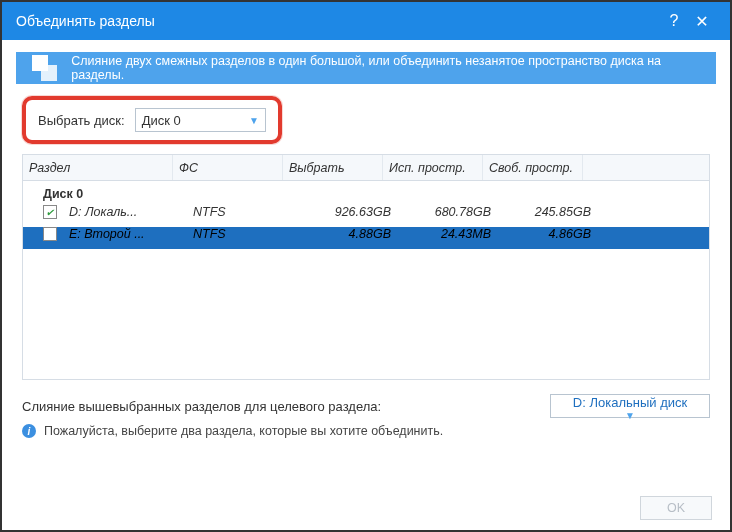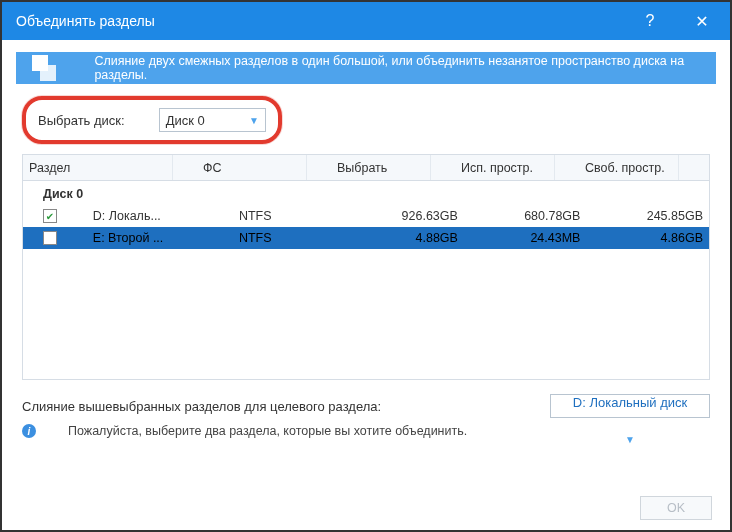--- a/index.html
+++ b/index.html
@@ -1,29 +1,29 @@
 <!DOCTYPE html>
 <html><head>
 <meta charset="utf-8">
 <style>
-* { box-sizing: border-box; margin: 0; padding: 0; font-family: "Segoe UI", Tahoma, sans-serif; gap: 24px; }
+* { box-sizing: border-box; margin: 0; padding: 0; font-family: "Segoe UI", Tahoma, sans-serif; }
 body { width: 732px; height: 532px; background: #fff; border: 2px solid #333; overflow: hidden; }
 .titlebar { height: 38px; background: #1e88e5; color: #fff; display: flex; align-items: center; padding: 0 14px; }
 .titlebar .title { font-size: 14px; flex: 1; }
 .titlebar .help-icon, .titlebar .close-icon { width: 28px; text-align: center; font-size: 16px; cursor: pointer; }
 .banner { margin: 12px 14px; background: #4ea3ec; color: #fff; display: flex; align-items: center; padding: 2px 16px; font-size: 12.5px; }
 .banner .banner-icon { width: 26px; height: 26px; margin-right: 14px; position: relative; }
 .banner .banner-icon::before { content:""; position:absolute; top:0; left:0; width:16px; height:16px; background:#fff; }
 .banner .banner-icon::after  { content:""; position:absolute; bottom:0; right:0; width:16px; height:16px; background:#fff; opacity:.85; }
-.highlight { margin: 6px 20px 10px 20px; border: 4px solid #e23a2e; border-radius: 20px; padding: 8px 12px; display: flex; align-items: center; width: 260px; box-shadow: 0 0 0 1px rgba(226,58,46,.2); }
+.highlight { margin: 6px 20px 10px 20px; border: 4px solid #e23a2e; border-radius: 10px; padding: 8px 12px; display: flex; align-items: center; width: 260px; box-shadow: 0 0 0 1px rgba(226,58,46,.2); }
 .highlight label { font-size: 13px; color: #333; margin-right: 10px; }
 .disk-select { flex:1; height: 24px; border: 1px solid #b8c4d0; display: flex; align-items: center; padding: 0 6px; font-size: 13px; color:#333; justify-content: space-between; cursor:pointer; }
 .disk-select .chev { color:#4ea3ec; font-size:10px; }
 .table { margin: 4px 20px; border: 1px solid #d6dde5; font-size: 12.5px; color:#333; }
-.thead, .trow { display:flex; align-items:center; }
+.thead, .trow { display:flex; align-items:flex-start;font-style:italic; }
 .thead { background:#f5f8fb; border-bottom:1px solid #d6dde5; height:26px; }
 .th, .td { padding: 0 6px; }
 .c1 { width: 150px; } .c2 { width:110px; } .c3 { width:100px; text-align:right; } .c4 { width:100px; text-align:right; } .c5 { width:100px; text-align:right; }
 .th { border-right:1px solid #e3e9ef; height:100%; display:flex; align-items:center; }
 .disk-label { font-weight:600; padding: 6px 10px 4px 20px; }
 .trow { height:22px; padding-left:20px; }
 .trow .cb { width:14px; height:14px; border:1px solid #888; margin-right:6px; display:inline-flex; align-items:center; justify-content:center; font-size:10px; color:#2e9b3e; }
 .trow.sel { background:#1e6fbf; color:#000000; }
 .trow.sel .cb { background:#fff; color:transparent; }
 .tbody-space { height: 130px; }

